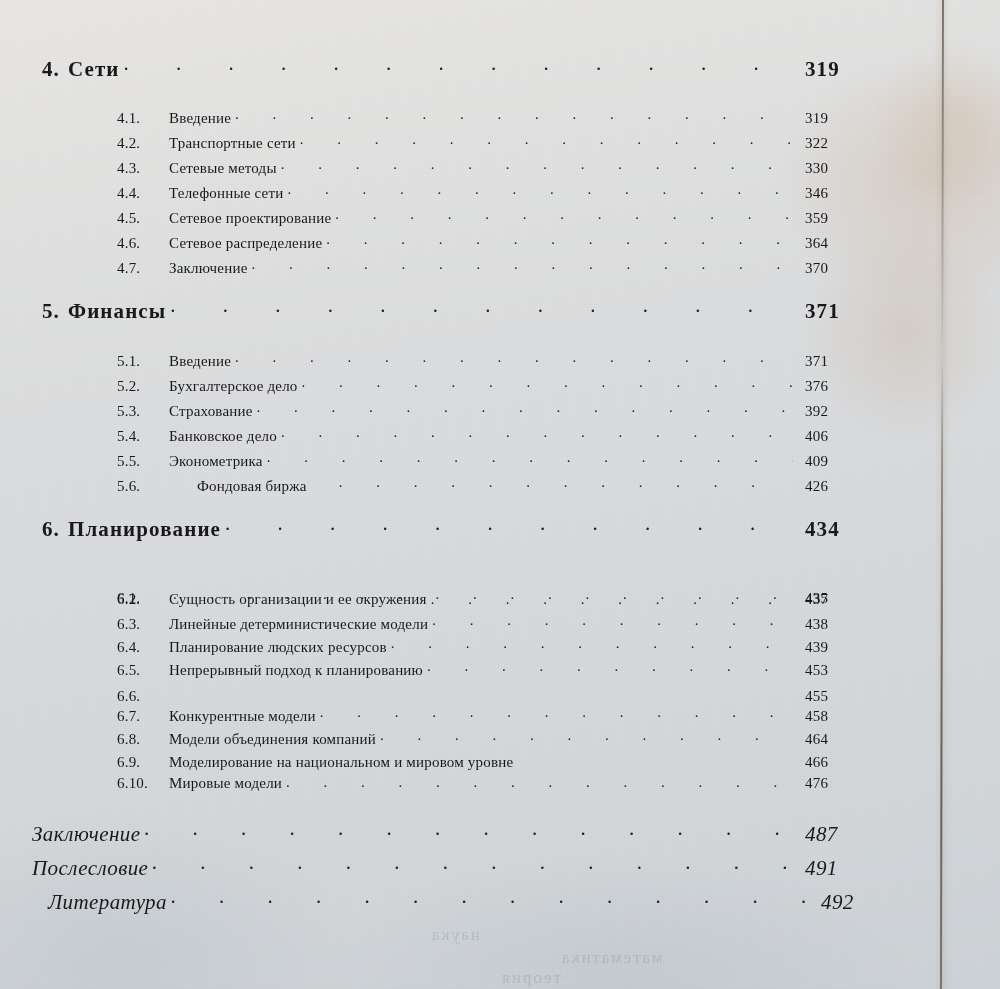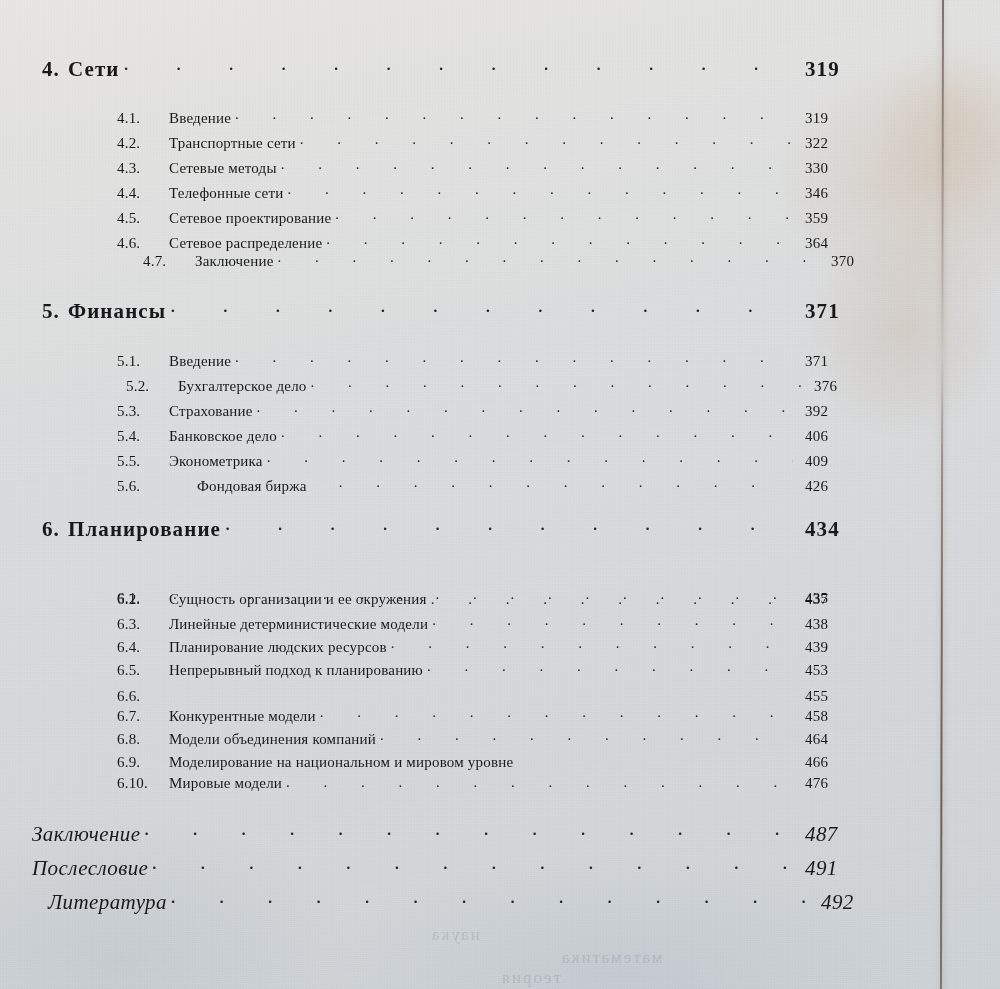--- a/index.html
+++ b/index.html
@@ -193,39 +193,39 @@
         <span class="title">Сетевое  проектирование</span>
         <span class="leader"></span>
         <span class="page-no">359</span>
       </div>
       <div class="toc-row level-section" style="top: 233px; left: 117px; width: 748px;">
         <span class="num">4.6.</span>
         <span class="title">Сетевое  распределение</span>
         <span class="leader"></span>
         <span class="page-no">364</span>
       </div>
-      <div class="toc-row level-section" style="top: 251px; left: 117px; width: 748px; margin-left: 26px;">
+      <div class="toc-row level-section" style="top: 258px; left: 117px; width: 748px;">
         <span class="num">4.7.</span>
         <span class="title">Заключение</span>
         <span class="leader"></span>
         <span class="page-no">370</span>
       </div>
       <div class="toc-row level-chapter" style="top: 297px; left: 42px; width: 823px;">
         <span class="num">5.</span>
         <span class="title">Финансы</span>
         <span class="leader"></span>
         <span class="page-no">371</span>
       </div>
       <div class="toc-row level-section" style="top: 351px; left: 117px; width: 748px;">
         <span class="num">5.1.</span>
         <span class="title">Введение</span>
         <span class="leader"></span>
         <span class="page-no">371</span>
       </div>
-      <div class="toc-row level-section" style="top: 376px; left: 126px; width: 748px; justify-content: space-between;">
+      <div class="toc-row level-section" style="top: 376px; left: 117px; width: 748px; justify-content: space-between;">
         <span class="num">5.2.</span>
         <span class="title">Бухгалтерское  дело</span>
         <span class="leader"></span>
         <span class="page-no">376</span>
       </div>
       <div class="toc-row level-section" style="top: 401px; left: 117px; width: 748px;">
         <span class="num">5.3.</span>
         <span class="title">Страхование</span>
         <span class="leader"></span>
         <span class="page-no">392</span>

